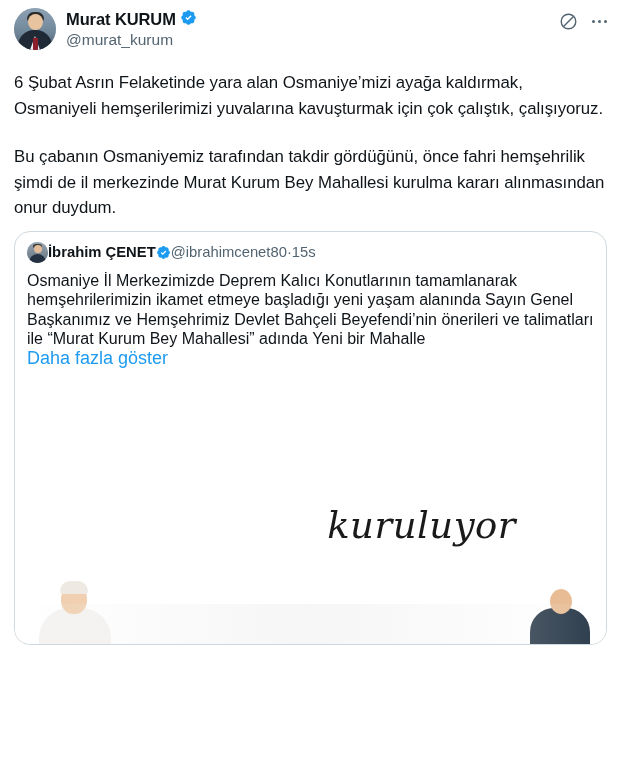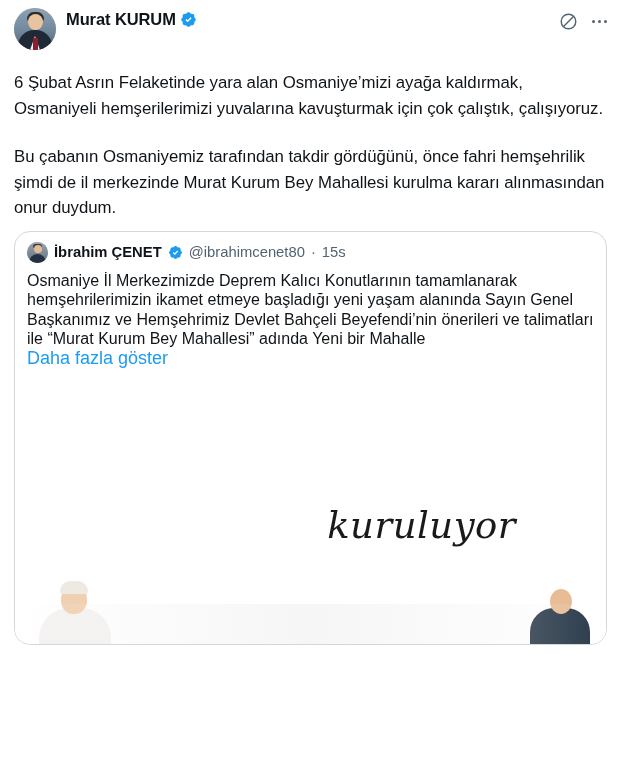--- a/index.html
+++ b/index.html
@@ -32,21 +32,21 @@
     background: #c8d0d8;
     position: relative;
   }
   .avatar .bg { position:absolute; inset:0; background: linear-gradient(180deg,#8ea3b5 0%,#6e8598 60%,#4e5f6d 100%); }
   .avatar .head { position:absolute; left:50%; top:6px; width:15px; height:16px; margin-left:-7px; border-radius:50%; background:#e8c3a0; }
   .avatar .hair { position:absolute; left:50%; top:4px; width:17px; height:9px; margin-left:-8px; border-radius:9px 9px 3px 3px; background:#2b2b2b; }
   .avatar .body { position:absolute; left:50%; bottom:0; width:34px; height:20px; margin-left:-17px; border-radius:16px 16px 0 0; background:#1f2a36; }
   .avatar .shirt { position:absolute; left:50%; bottom:0; width:10px; height:14px; margin-left:-5px; background:#f2f2f2; clip-path: polygon(50% 0,100% 100%,0 100%); }
   .avatar .tie { position:absolute; left:50%; bottom:0; width:5px; height:12px; margin-left:-2.5px; background:#8b1f2b; }
   .names { display: flex; flex-direction: column; justify-content: center; padding-top: 1px; flex: 1 1 auto; min-width: 0;}
-  .name-row { display: flex; align-items: center; gap: 4px; }
+  .name-row { display: flex; align-items: flex-start; gap: 4px; }
   .display-name {
     font-size: 16.5px;
     font-weight: bold;
     color: #0f1419;
     line-height: 20px;
     letter-spacing: -0.1px;
   }
   .verified {
     width: 17px; height: 17px;
     flex: 0 0 17px;
@@ -82,21 +82,20 @@
   .quote {
     margin-top: 10px;
     border: 1px solid #cfd9de;
     border-radius: 16px;
     overflow: hidden;
     background: #fff;
   }
   .q-header {
     display: flex;
     align-items: center;
-    gap: 6px;
     padding: 10px 12px 2px 12px;
   }
   .q-avatar {
     width: 21px; height: 21px; border-radius: 50%;
     flex: 0 0 21px; overflow: hidden; position: relative;
     background: #b9c3cc;
   }
   .q-avatar .bg { position:absolute; inset:0; background: linear-gradient(180deg,#9aa7b2 0%,#61707d 100%); }
   .q-avatar .head { position:absolute; left:50%; top:3px; width:8px; height:8px; margin-left:-4px; border-radius:50%; background:#e3bd99; }
   .q-avatar .hair { position:absolute; left:50%; top:2px; width:9px; height:4px; margin-left:-4.5px; border-radius:5px 5px 2px 2px; background:#3a3a3a; }
@@ -213,20 +212,21 @@
     <div class="names">
       <div class="name-row">
         <span class="display-name">Murat KURUM</span>
         <span class="verified">
           <svg viewBox="0 0 24 24" width="17" height="17" aria-hidden="true">
             <path fill="#1d9bf0" d="M22.25 12c0-1.43-.88-2.67-2.19-3.34.46-1.39.2-2.9-.81-3.91s-2.52-1.27-3.91-.81C14.67 2.63 13.43 1.75 12 1.75s-2.67.88-3.34 2.19c-1.39-.46-2.9-.2-3.91.81s-1.27 2.52-.81 3.91C2.63 9.33 1.75 10.57 1.75 12s.88 2.67 2.19 3.34c-.46 1.39-.2 2.9.81 3.91s2.52 1.27 3.91.81c.67 1.31 1.91 2.19 3.34 2.19s2.67-.88 3.34-2.19c1.39.46 2.9.2 3.91-.81s1.27-2.52.81-3.91c1.31-.67 2.19-1.91 2.19-3.34z"></path>
             <path fill="#fff" d="M10.84 15.92l-3.2-3.2 1.41-1.41 1.79 1.79 4.11-4.11 1.41 1.41-5.52 5.52z"></path>
           </svg>
         </span>
       </div>
+      <span class="handle">@murat_kurum</span>
     </div>
     <div class="header-actions">
       <span class="circle-slash">
         <svg viewBox="0 0 24 24" width="19" height="19" aria-hidden="true">
           <circle cx="12" cy="12" r="9.2" fill="none" stroke="#536471" stroke-width="1.8"></circle>
           <line x1="5.8" y1="18.2" x2="18.2" y2="5.8" stroke="#536471" stroke-width="1.8"></line>
         </svg>
       </span>
       <span class="more-dots">
         <span></span>

